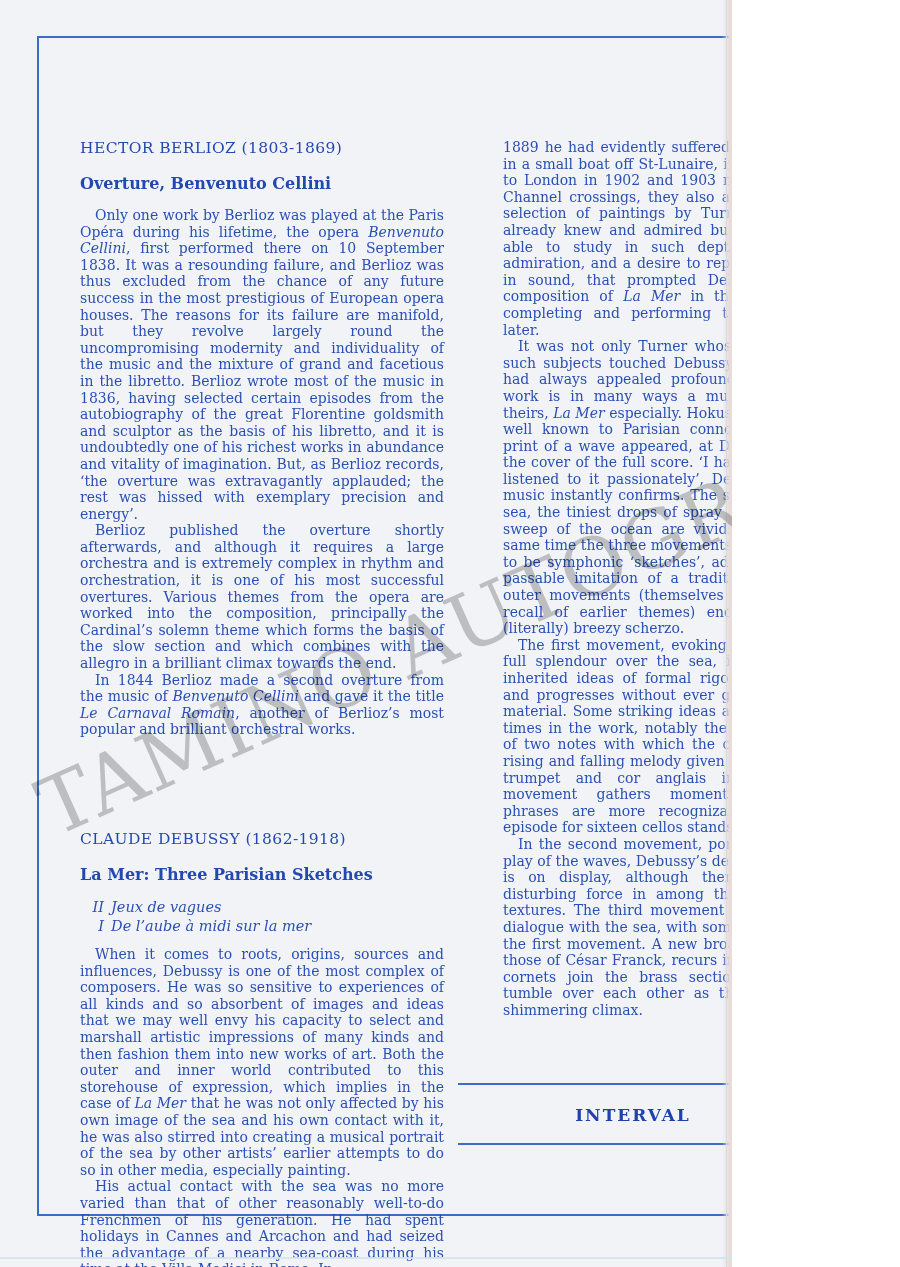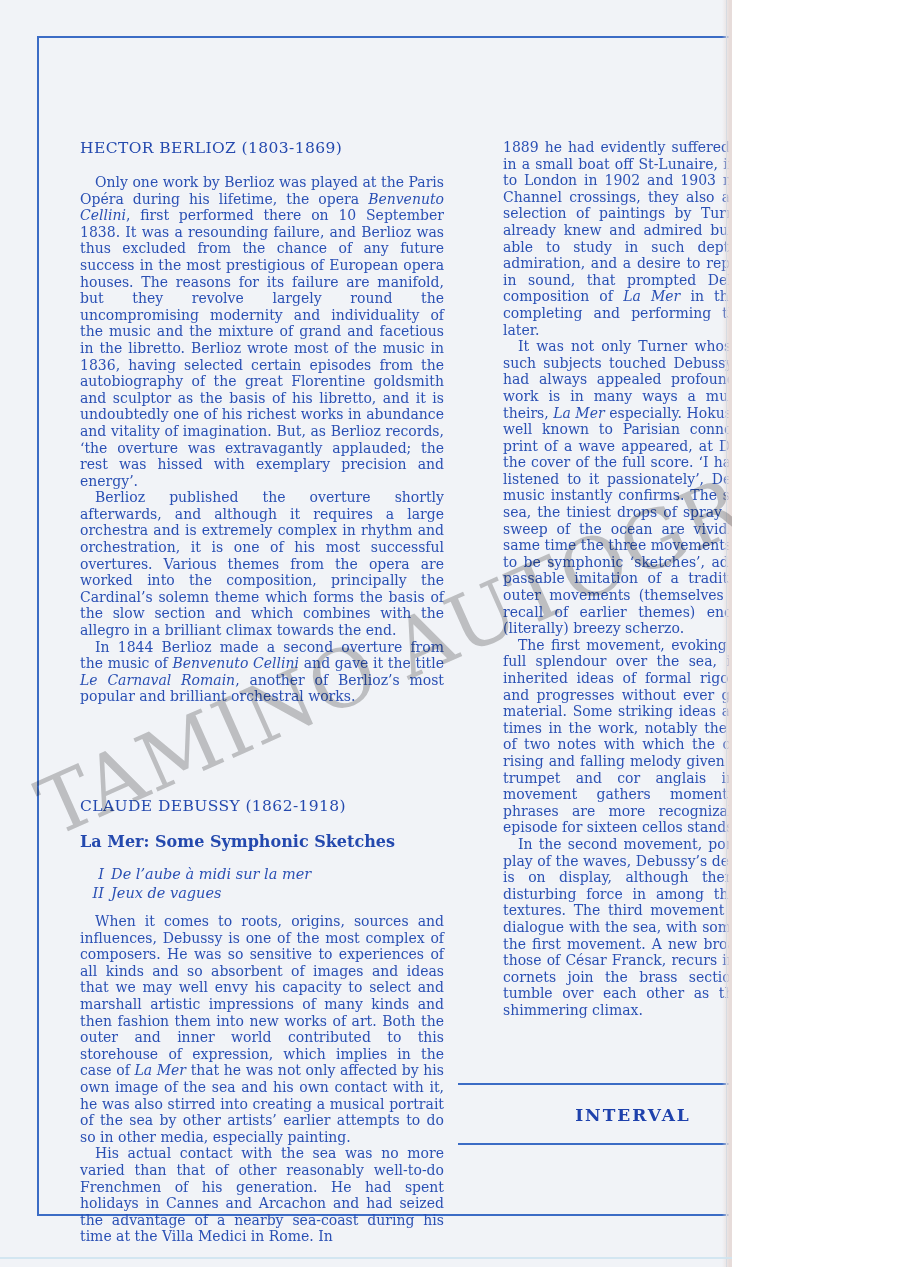--- a/index.html
+++ b/index.html
@@ -114,28 +114,29 @@
   }
 </style>
 </head>
 <body>
 
 <div class="page" style="background: rgb(241, 243, 247);">
   <div class="frame" style="border-color: rgb(60, 108, 197);"></div>
 
   <div class="col col-left" id="col-left" style="color: rgb(42, 80, 180);">
       <div class="composer-heading" style="color: rgb(36, 73, 174);">HECTOR BERLIOZ (1803-1869)</div>
+      <div class="work-title" style="color: rgb(36, 73, 174);">Overture, Benvenuto Cellini</div>
       <p class="body-para indent"><span>Only one work by Berlioz was played at the Paris Opéra during his lifetime, the opera </span><i>Benvenuto Cellini</i><span>, first performed there on 10 September 1838. It was a resounding failure, and Berlioz was thus excluded from the chance of any future success in the most prestigious of European opera houses. The reasons for its failure are manifold, but they revolve largely round the uncompromising modernity and individuality of the music and the mixture of grand and facetious in the libretto. Berlioz wrote most of the music in 1836, having selected certain episodes from the autobiography of the great Florentine goldsmith and sculptor as the basis of his libretto, and it is undoubtedly one of his richest works in abundance and vitality of imagination. But, as Berlioz records, ‘the overture was extravagantly applauded; the rest was hissed with exemplary precision and energy’.</span></p>
       <p class="body-para indent"><span>Berlioz published the overture shortly afterwards, and although it requires a large orchestra and is extremely complex in rhythm and orchestration, it is one of his most successful overtures. Various themes from the opera are worked into the composition, principally the Cardinal’s solemn theme which forms the basis of the slow section and which combines with the allegro in a brilliant climax towards the end.</span></p>
       <p class="body-para indent"><span>In 1844 Berlioz made a second overture from the music of </span><i>Benvenuto Cellini</i><span> and gave it the title </span><i>Le Carnaval Romain</i><span>, another of Berlioz’s most popular and brilliant orchestral works.</span></p>
       <div class="composer-heading" style="color: rgb(36, 73, 174);">CLAUDE DEBUSSY (1862-1918)</div>
-      <div class="work-title" style="color: rgb(36, 73, 174);">La Mer: Some Symphonic Sketches</div>
+      <div class="work-title" style="color: rgb(36, 73, 174);">La Mer: Three Parisian Sketches</div>
       <div class="movement-list">
+        <div class="movement"><span class="mnum">II</span><span class="mtitle">Jeux de vagues</span></div>
         <div class="movement"><span class="mnum">I</span><span class="mtitle">De l’aube à midi sur la mer</span></div>
-        <div class="movement"><span class="mnum">II</span><span class="mtitle">Jeux de vagues</span></div>
       </div>
       <p class="body-para indent"><span>When it comes to roots, origins, sources and influences, Debussy is one of the most complex of composers. He was so sensitive to experiences of all kinds and so absorbent of images and ideas that we may well envy his capacity to select and marshall artistic impressions of many kinds and then fashion them into new works of art. Both the outer and inner world contributed to this storehouse of expression, which implies in the case of </span><i>La Mer</i><span> that he was not only affected by his own image of the sea and his own contact with it, he was also stirred into creating a musical portrait of the sea by other artists’ earlier attempts to do so in other media, especially painting.</span></p>
       <p class="body-para indent"><span>His actual contact with the sea was no more varied than that of other reasonably well-to-do Frenchmen of his generation. He had spent holidays in Cannes and Arcachon and had seized the advantage of a nearby sea-coast during his time at the Villa Medici in Rome. In</span></p>
     </div>
   <div class="col col-right" id="col-right" style="color: rgb(42, 80, 180); margin-left: 43px;">
       <p class="body-para"><span>1889 he had evidently suffered an alarming voyage in a small boat off St-Lunaire, in Brittany. Two visits to London in 1902 and 1903 not only involved the Channel crossings, they also allowed him to see a selection of paintings by Turner, whose work he already knew and admired but had not until then able to study in such depth. It may be this admiration, and a desire to represent his seascapes in sound, that prompted Debussy to begin the composition of </span><i>La Mer</i><span> in the summer of 1903, completing and performing the work two years later.</span></p>
       <p class="body-para indent"><span>It was not only Turner whose vivid treatment of such subjects touched Debussy; the Impressionists had always appealed profoundly to him, and his work is in many ways a musical counterpart to theirs, </span><i>La Mer</i><span> especially. Hokusai was another artist well known to Parisian connoisseurs; his famous print of a wave appeared, at Debussy’s request, on the cover of the full score. ‘I have loved the sea and listened to it passionately’, Debussy wrote, as the music instantly confirms. The surge and flow of the sea, the tiniest drops of spray and the whole broad sweep of the ocean are vividly portrayed. At the same time the three movements, while only claiming to be symphonic ‘sketches’, add up to a more than passable imitation of a traditional symphony, the outer movements (themselves connected by cyclic recall of earlier themes) enclosing a brisk and (literally) breezy scherzo.</span></p>
       <p class="body-para indent"><span>The first movement, evoking the sun rising to its full splendour over the sea, is the furthest from inherited ideas of formal rigour, since it expands and progresses without ever going over its earlier material. Some striking ideas are to be heard many times in the work, notably the abrupt little rhythm of two notes with which the cellos begin, and the rising and falling melody given out very early by the trumpet and cor anglais in octaves. As the movement gathers momentum the wave-like phrases are more recognizable and a striking episode for sixteen cellos stands out.</span></p>
       <p class="body-para indent"><span>In the second movement, portraying the intricate play of the waves, Debussy’s delicate orchestral skill is on display, although there are episodes of disturbing force in among the tracery of lighter textures. The third movement calls in the wind in dialogue with the sea, with some clear evocations of the first movement. A new broad theme, not unlike those of César Franck, recurs in various guises; two cornets join the brass section, and the themes tumble over each other as the work reaches its shimmering climax.</span></p>
     </div>

